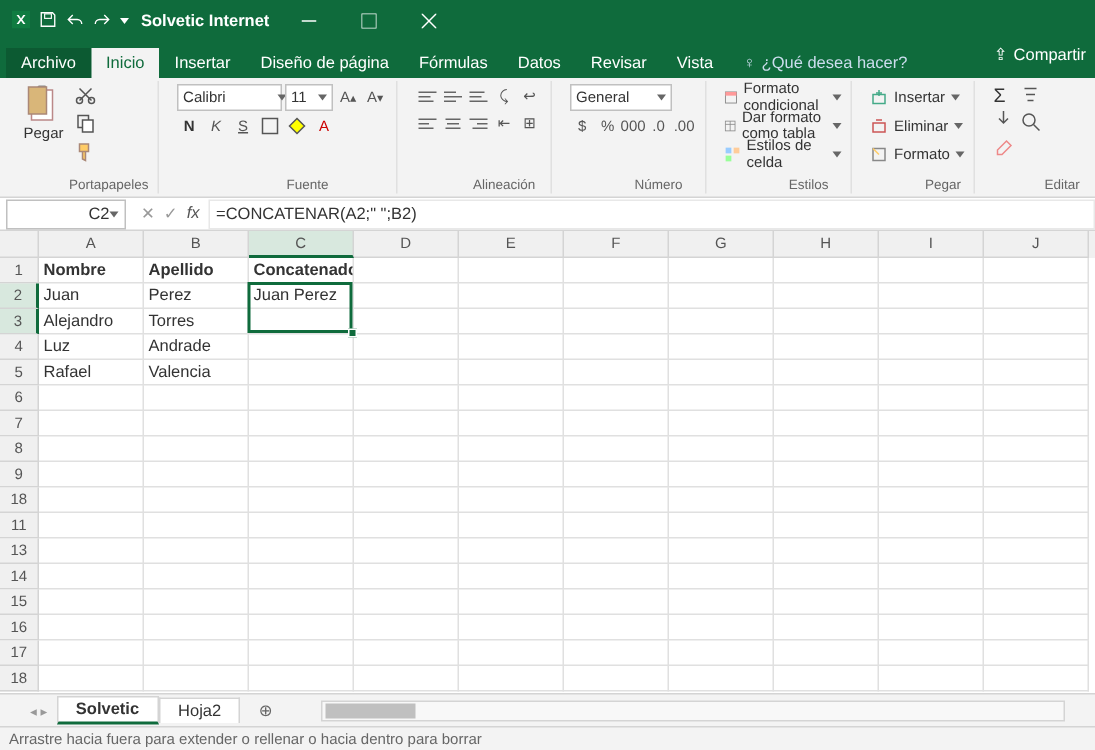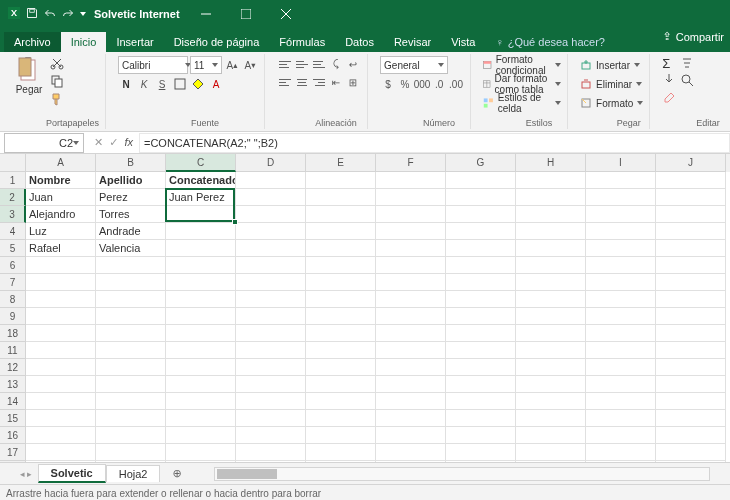--- a/index.html
+++ b/index.html
@@ -533,33 +533,20 @@
         <div class="cell"></div>
         <div class="cell"></div>
         <div class="cell"></div>
         <div class="cell"></div>
         <div class="cell"></div>
         <div class="cell"></div>
         <div class="cell"></div>
         <div class="cell"></div>
       </div>
       <div class="row">
-        <div class="rh">12</div>
-        <div class="cell"></div>
-        <div class="cell"></div>
-        <div class="cell"></div>
-        <div class="cell"></div>
-        <div class="cell"></div>
-        <div class="cell"></div>
-        <div class="cell"></div>
-        <div class="cell"></div>
-        <div class="cell"></div>
-        <div class="cell"></div>
-      </div>
-      <div class="row">
         <div class="rh">13</div>
         <div class="cell"></div>
         <div class="cell"></div>
         <div class="cell"></div>
         <div class="cell"></div>
         <div class="cell"></div>
         <div class="cell"></div>
         <div class="cell"></div>
         <div class="cell"></div>
         <div class="cell"></div>

